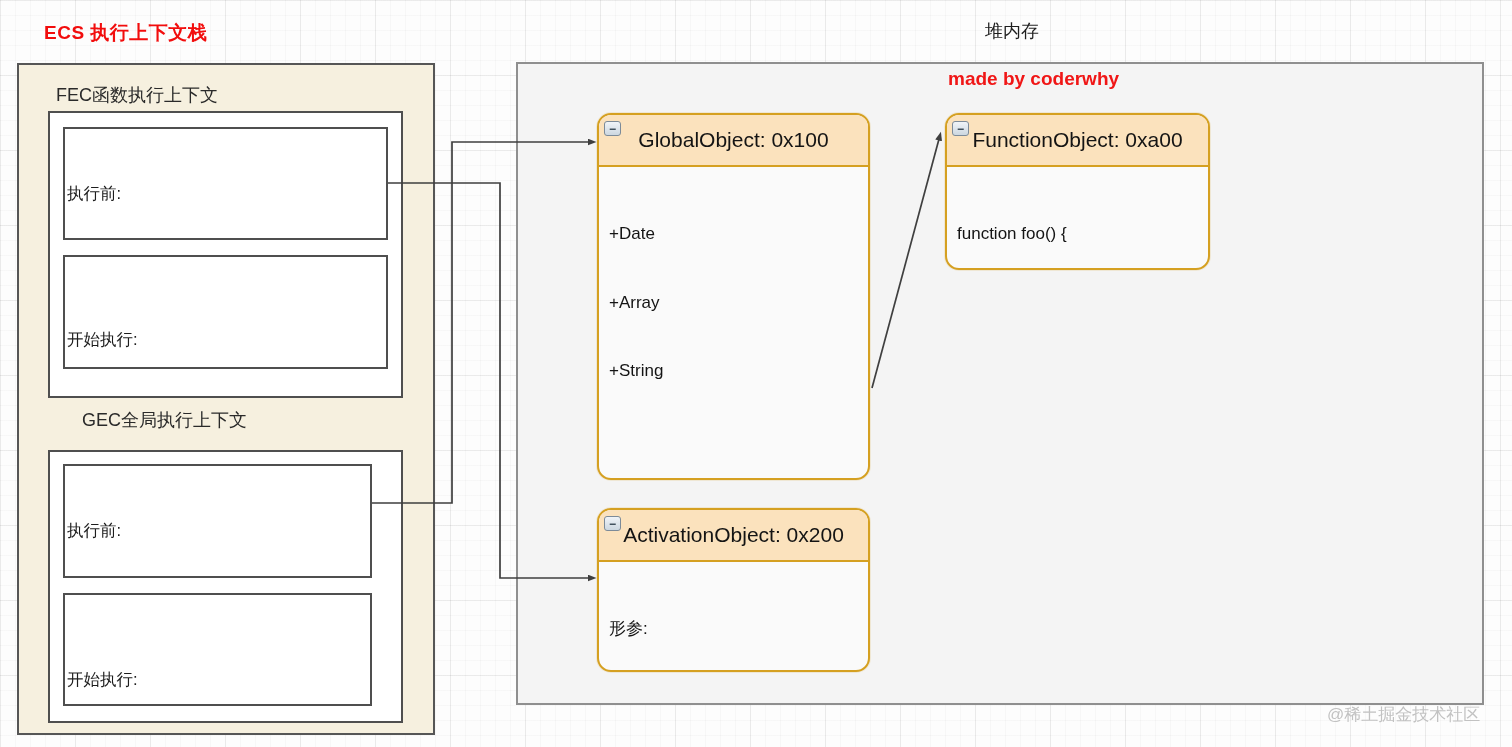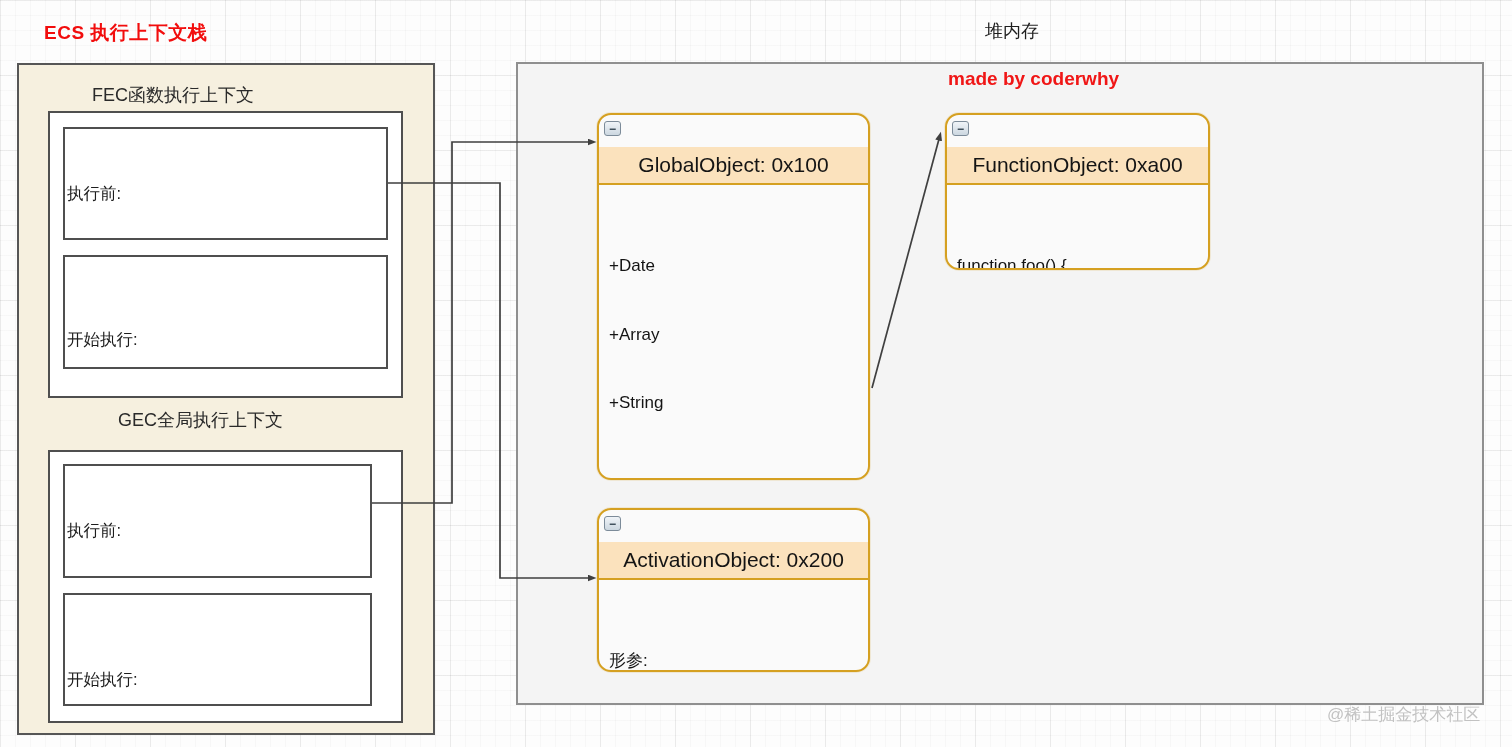--- a/index.html
+++ b/index.html
@@ -18,40 +18,40 @@
       linear-gradient(to bottom, rgba(120,120,120,0.10) 1px, transparent 1px),
       linear-gradient(to right, rgba(150,150,150,0.055) 1px, transparent 1px),
       linear-gradient(to bottom, rgba(150,150,150,0.055) 1px, transparent 1px);
     background-size: 75px 75px, 75px 75px, 15px 15px, 15px 15px;
   }
   .abs { position: absolute; }
 
   
   .ecs-title { left: 44px; top: 20px; font-size: 19px; font-weight: bold; color: #f20d0d; letter-spacing: 0.5px; }
   .ecs-box { left: 17px; top: 63px; width: 418px; height: 672px; background: #f6f0df; border: 2px solid #565656; }
-  .ctx-label { font-size: 18px; color: #2a2a2a; margin-left: 36px; }
+  .ctx-label { font-size: 18px; color: #2a2a2a; }
   .fec-label { left: 56px; top: 83px; }
   .gec-label { left: 82px; top: 408px; }
   .ctx-container { background: #ffffff; border: 2px solid #4f4f4f; }
   .fec-container { left: 48px; top: 111px; width: 355px; height: 287px; }
   .gec-container { left: 48px; top: 450px; width: 355px; height: 273px; }
   .inner-box { background: #ffffff; border: 2px solid #4f4f4f; font-size: 16.5px; line-height: 23.3px; color: #1d1d1d; padding: 6px 2px; white-space: pre; overflow: hidden; }
   .fec-before { left: 63px; top: 127px; width: 325px; height: 113px; }
   .fec-start  { left: 63px; top: 255px; width: 325px; height: 114px; padding-top: 24px; }
   .gec-before { left: 63px; top: 464px; width: 309px; height: 114px; }
   .gec-start  { left: 63px; top: 593px; width: 309px; height: 113px; padding-top: 26px; }
 
   
   .heap-title { left: 985px; top: 19px; font-size: 18px; color: #1e1e1e; }
   .heap-panel { left: 516px; top: 62px; width: 968px; height: 643px; background: #f4f4f4; border: 2px solid #8f8f8f; }
   .credit { left: 948px; top: 68px; font-size: 19px; font-weight: bold; color: #f01616; }
 
   .obj-box { border: 2.5px solid #d5a021; border-radius: 14px; background: #fafafa; overflow: hidden; box-shadow: 0 0 0 1px rgba(213,160,33,0.15); }
-  .obj-header { height: 38px; background: #fbe2bd; border-bottom: 2.5px solid #d5a021; display: flex; align-items: center; justify-content: center; font-size: 21px; color: #141414; margin-top: 32px; }
-  .obj-body { padding: 25px 0 0 10px; font-size: 17px; line-height: 22.7px; color: #141414; white-space: pre; }
+  .obj-header { height: 52px; background: #fbe2bd; border-bottom: 2.5px solid #d5a021; display: flex; align-items: center; justify-content: center; font-size: 21px; color: #141414; }
+  .obj-body { padding: 11px 0 0 10px; font-size: 17px; line-height: 22.7px; color: #141414; white-space: pre; }
   .global-box { left: 597px; top: 113px; width: 273px; height: 367px; }
   .function-box { left: 945px; top: 113px; width: 265px; height: 157px; }
   .activation-box { left: 597px; top: 508px; width: 273px; height: 164px; }
 
   .collapse-btn {
     position: absolute; left: 5px; top: 6px; width: 17px; height: 15px;
     background: linear-gradient(#f0f4f8, #ccd7e0);
     border: 1px solid #7c8b99; border-radius: 3px;
     display: flex; align-items: center; justify-content: center;
     font-size: 12px; line-height: 10px; color: #30404d; font-weight: bold;

